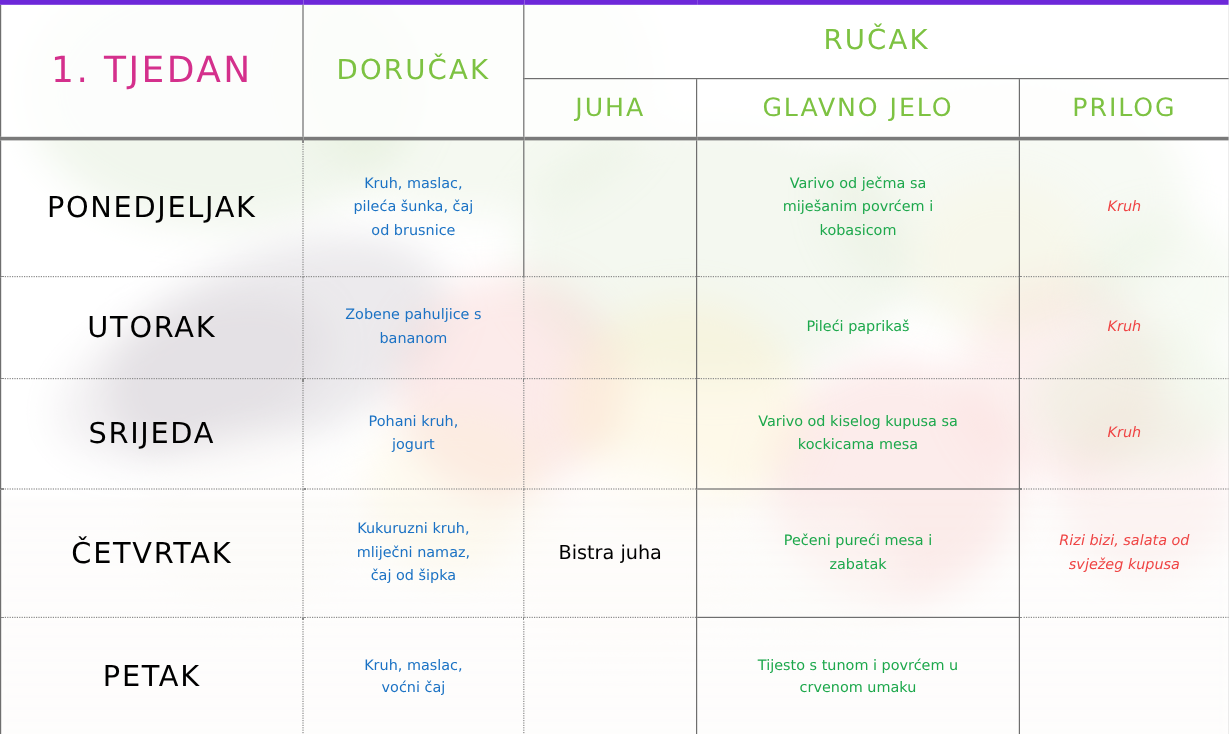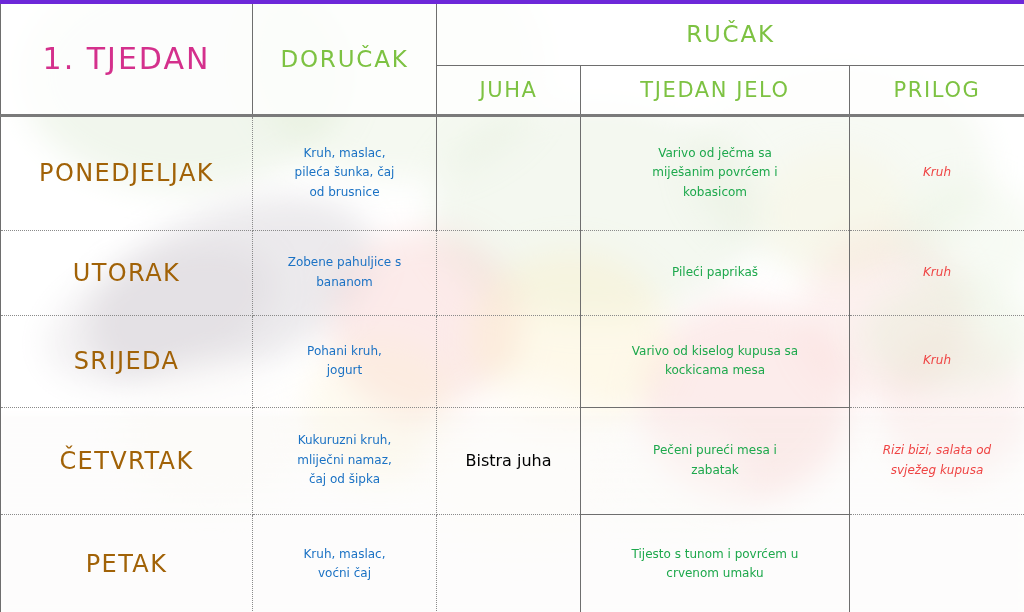--- a/index.html
+++ b/index.html
@@ -147,21 +147,21 @@
   .h-green-sub {
     color: #7DC242;
     font-size: 21px;
     letter-spacing: 1.6px;
     font-weight: bold;
     font-family: "DejaVu Sans", sans-serif;
   }
 
   
   .t-day {
-    color: #a16207;
+    color: #000000;
     font-size: 24px;
     letter-spacing: 1.4px;
     font-weight: bold;
     text-align: left;
     padding-left: 14px;
     font-family: "DejaVu Sans", sans-serif;
   }
   .t-bfast {
     color: #1B72C4;
     font-size: 12px;
@@ -232,21 +232,21 @@
       <col class="c-side">
     </colgroup>
     <thead>
       <tr style="height:63px;">
         <th rowspan="2" class="h-week bl-solid br-solid bt-solid bb-thick">1. TJEDAN</th>
         <th rowspan="2" class="h-green br-solid bt-solid bb-thick">DORUČAK</th>
         <th colspan="3" class="h-green br-solid bt-solid bb-solid">RUČAK</th>
       </tr>
       <tr style="height:50px;">
         <th class="h-green-sub br-solid bb-thick">JUHA</th>
-        <th class="h-green-sub br-solid bb-thick">TJEDAN JELO</th>
+        <th class="h-green-sub br-solid bb-thick">GLAVNO JELO</th>
         <th class="h-green-sub br-solid bb-thick">PRILOG</th>
       </tr>
     </thead>
     <tbody>
 
       <tr style="height:115px;">
         <td class="t-day bl-solid br-dot bb-dot">PONEDJELJAK</td>
         <td class="t-bfast br-solid bb-dot">
           <span class="cell-text">Kruh, maslac,
 pileća šunka, čaj

